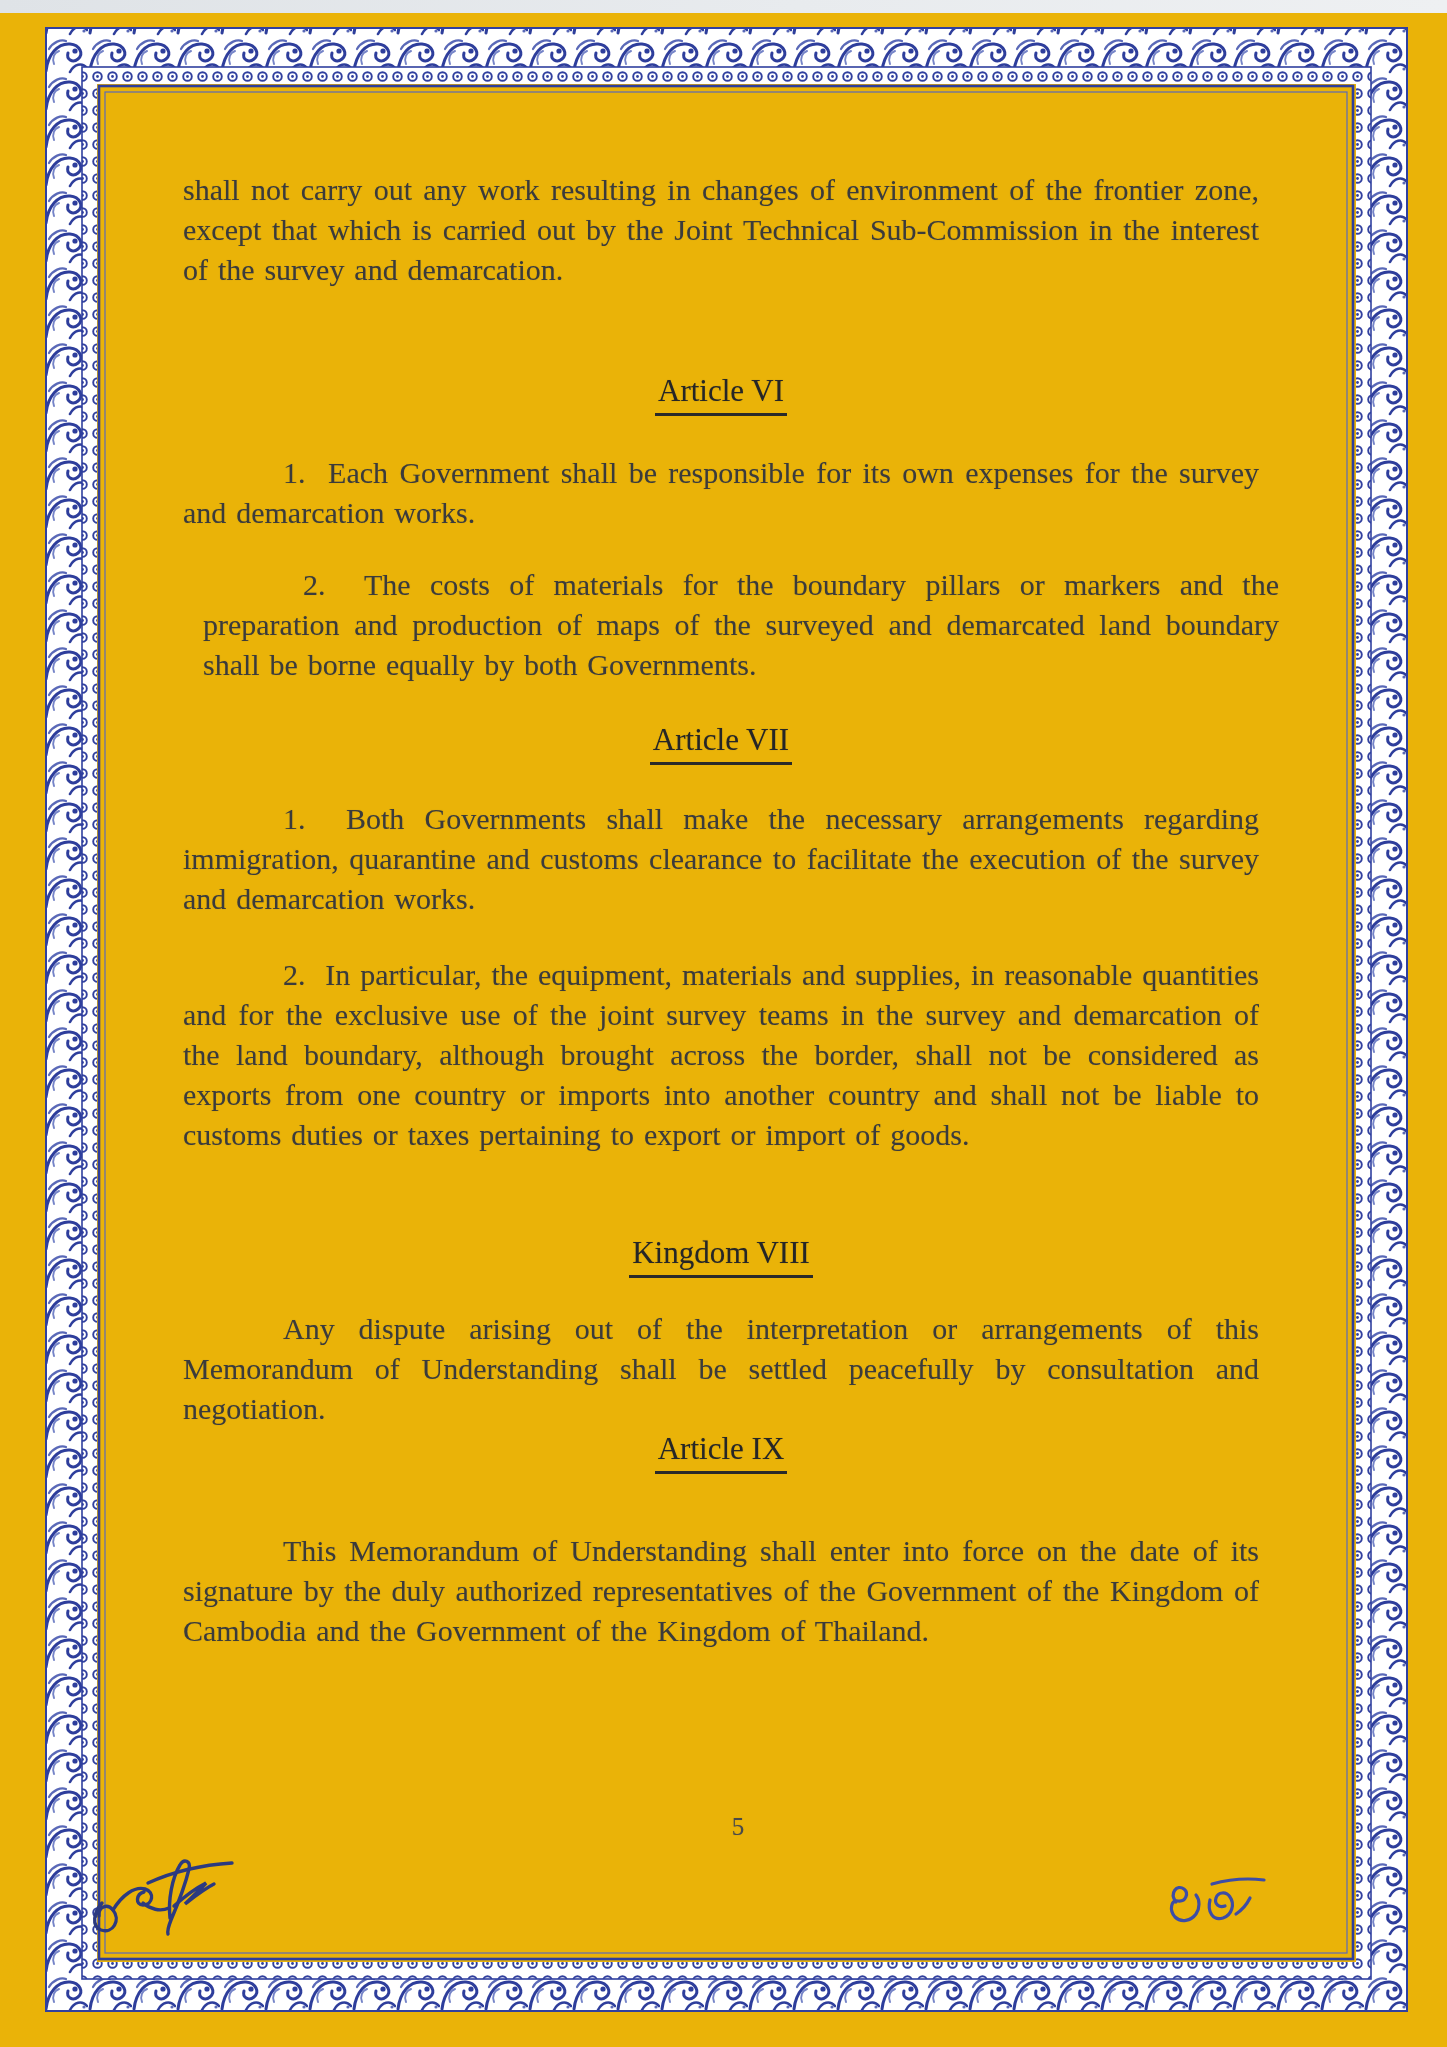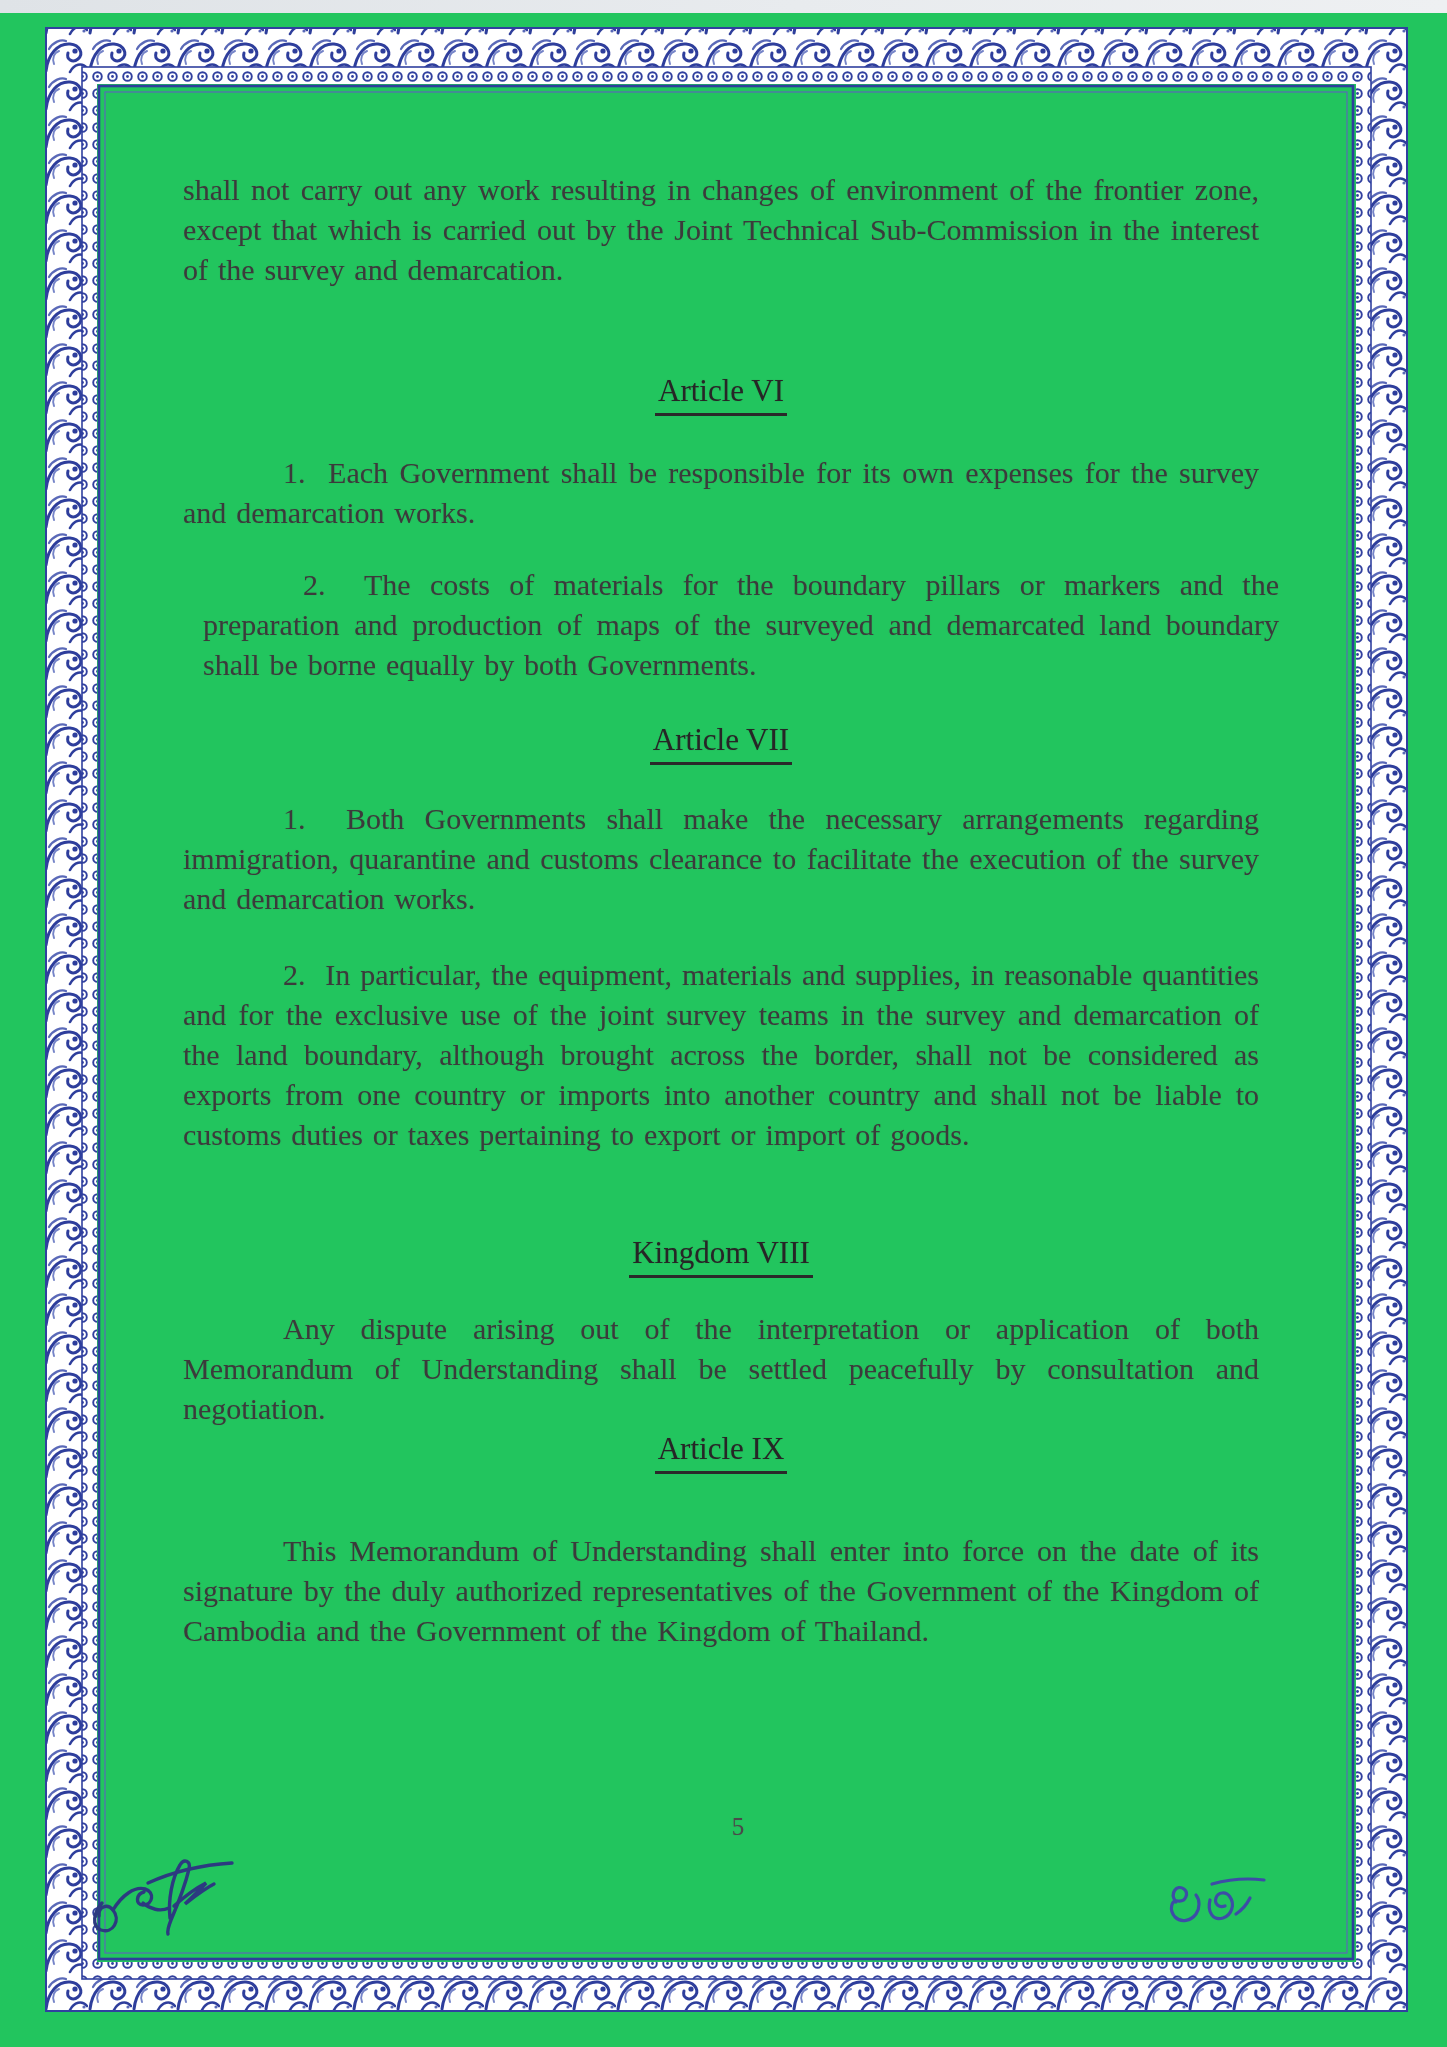--- a/index.html
+++ b/index.html
@@ -1,19 +1,19 @@
 <!DOCTYPE html>
 <html><head>
 <meta charset="utf-8">
 <style>
   html,body{margin:0;padding:0;background:#ffffff;}
   .page{
     position:relative;
     width:1447px;height:2047px;
-    background:#22c55e;
+    background:#eab308;
     overflow:hidden;
     font-family:"Liberation Serif","DejaVu Serif",serif;
   }
   .scan-strip{
     position:absolute;left:0;top:0;width:1447px;height:13px;
     background:linear-gradient(90deg,#dfe3e7 0%,#e8ebee 55%,#eef0f2 100%);
   }
   .frame-svg{position:absolute;left:0;top:0;}
   .textcol{
     position:absolute;left:183px;width:1076px;
@@ -106,21 +106,21 @@
 
   <div class="hblock h-vii">
     <span class="hl">Article VII</span>
   </div>
   <div class="textcol indent b-vii-1">1.&nbsp;&nbsp;Both Governments shall make the necessary arrangements regarding immigration, quarantine and customs clearance to facilitate the execution of the survey and demarcation works.</div>
   <div class="textcol indent b-vii-2">2.&nbsp;&nbsp;In particular, the equipment, materials and supplies, in reasonable quantities and for the exclusive use of the joint survey teams in the survey and demarcation of the land boundary, although brought across the border, shall not be considered as exports from one country or imports into another country and shall not be liable to customs duties or taxes pertaining to export or import of goods.</div>
 
   <div class="hblock h-viii">
     <span class="hl">Kingdom VIII</span>
   </div>
-  <div class="textcol indent b-viii-1">Any dispute arising out of the interpretation or application of both Memorandum of Understanding shall be settled peacefully by consultation and negotiation.</div>
+  <div class="textcol indent b-viii-1">Any dispute arising out of the interpretation or arrangements of this Memorandum of Understanding shall be settled peacefully by consultation and negotiation.</div>
 
   <div class="hblock h-ix">
     <span class="hl">Article IX</span>
   </div>
   <div class="textcol indent b-ix-1">This Memorandum of Understanding shall enter into force on the date of its signature by the duly authorized representatives of the Government of the Kingdom of Cambodia and the Government of the Kingdom of Thailand.</div>
 
   <div class="page-num">5</div>
 
   <svg class="sig sig-left" width="158" height="102" viewBox="0 0 158 102" aria-hidden="true">
     <g fill="none" stroke="#2c3a80" stroke-width="3.4" stroke-linecap="round">

